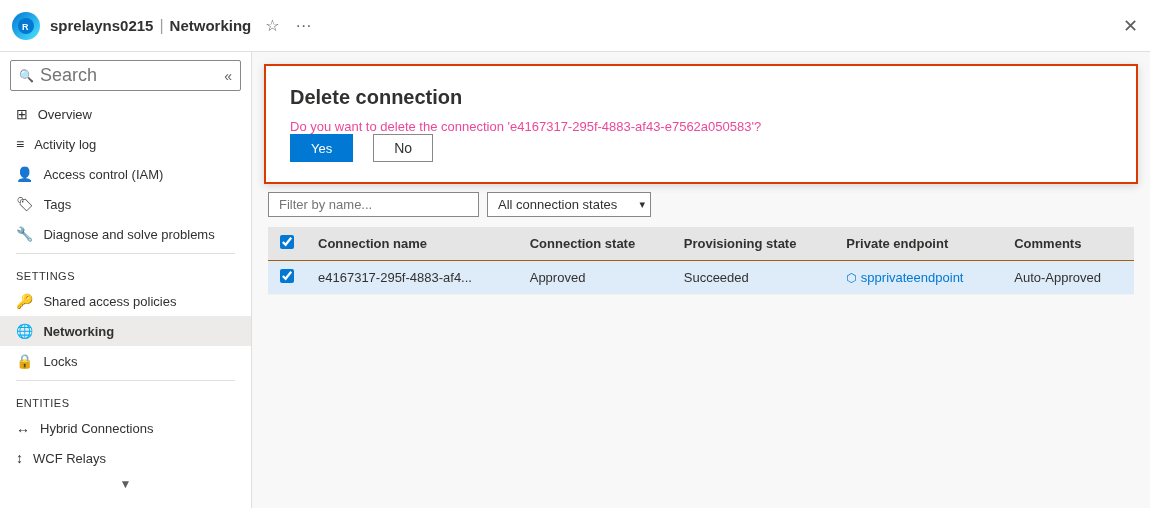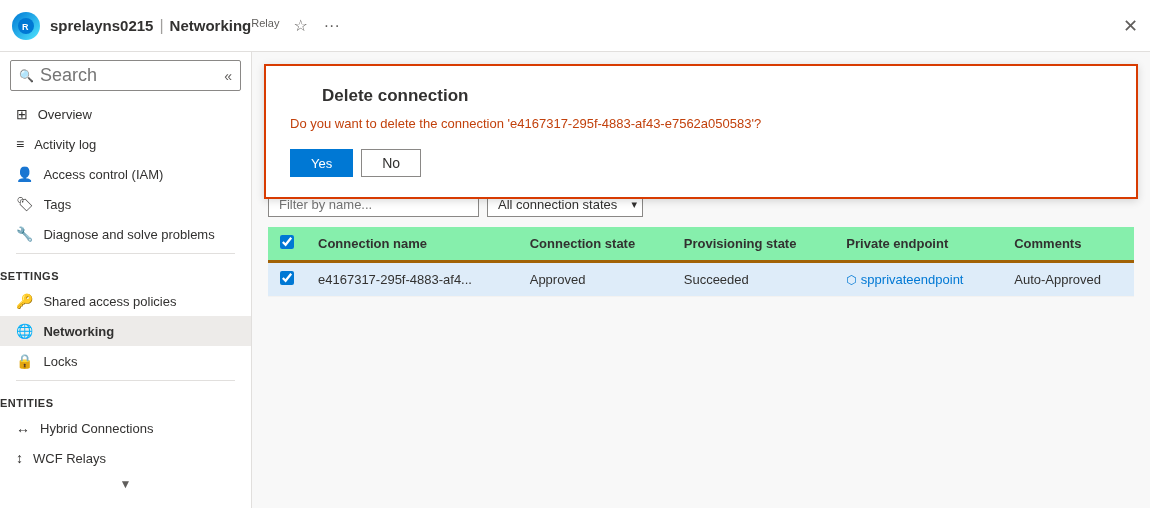--- a/index.html
+++ b/index.html
@@ -45,70 +45,70 @@
     .collapse-btn { margin-left: auto; cursor: pointer; color: #605e5c; font-size: 14px; }
 
     .sidebar-item {
       display: flex; align-items: center; padding: 7px 16px; cursor: pointer;
       color: #323130; font-size: 13px; gap: 10px; white-space: nowrap;
     }
     .sidebar-item.active { background: #edebe9; font-weight: 600; }
     .sidebar-item .item-icon { font-size: 14px; flex-shrink: 0; }
 
     .sidebar-section-label {
-      padding: 12px 16px 4px 0; font-size: 11px; font-weight: 700;
+      padding: 12px 16px 4px 16px; font-size: 11px; font-weight: 400;
       color: #323130; text-transform: uppercase; letter-spacing: 0.5px;
     }
     .sidebar-divider { border: none; border-top: 1px solid #e1dfdd; margin: 4px 16px; }
 
     
     .content { flex: 1; display: flex; flex-direction: column; overflow: hidden; background: #f8f8f8; position: relative; }
 
     
     .dialog-overlay {
       position: absolute; top: 0; left: 0; right: 0; bottom: 0;
       z-index: 10; pointer-events: none;
     }
     .delete-dialog {
       position: absolute; top: 12px; left: 12px; right: 12px;
       background: #fff; border: 2px solid #d83b01; padding: 20px 24px;
       box-shadow: 0 2px 8px rgba(0,0,0,0.15); pointer-events: all; z-index: 20;
     }
-    .dialog-title { font-size: 17px; font-weight: 600; color: #323130; margin-bottom: 10px; margin-left: 32px; }
-    .dialog-message { font-size: 13px; color: #c2410c; margin-bottom: 18px; }
-    .dialog-buttons { display: flex; gap: 8px; }
+    .dialog-title { font-size: 20px; font-weight: 600; color: #323130; margin-bottom: 10px; }
+    .dialog-message { font-size: 13px; color: #ec4899; }
+    .dialog-buttons { display: flex; gap: 20px; }
     .btn-yes {
       background: #0078d4; color: #fff; border: 1px solid #0078d4;
       padding: 5px 20px; font-size: 13px; cursor: pointer; font-weight: 500;
     }
     .btn-no {
       background: #fff; color: #323130; border: 1px solid #8a8886;
       padding: 5px 20px; font-size: 14px; cursor: pointer;
     }
 
     
     .table-area { padding: 140px 16px 0 16px; }
 
     .filter-bar { display: flex; align-items: center; gap: 8px; margin-bottom: 10px; }
     .filter-input {
       border: 1px solid #8a8886; padding: 4px 10px; font-size: 13px;
       width: 211px; outline: none; color: #323130;
     }
     .filter-select {
-      border: 1px solid #8a8886; padding: 4px 24px 4px 10px; font-size: 13px;
+      border: 1px solid #8a8886; padding: 4px 32px 4px 10px; font-size: 13px;
       background: #fff; color: #323130; cursor: pointer; appearance: none;
       position: relative;
     }
     .select-wrap { position: relative; display: flex; align-items: center; }
     .select-wrap::after { content: '▾'; position: absolute; right: 6px; pointer-events: none; font-size: 11px; color: #323130; }
 
     .data-table { width: 100%; border-collapse: collapse; background: #fff; }
     .data-table th {
       text-align: left; padding: 8px 12px; font-size: 13px; font-weight: 600;
-      color: #323130; border-bottom: 3px solid #a16207; background: #86efac;
+      color: #323130; border-bottom: 1px solid #a16207; background: #e5e5e5;
     }
     .data-table td {
       padding: 8px 12px; font-size: 13px; color: #323130; border-bottom: 1px solid #f3f2f1;
     }
     .data-table tr.selected { background: #deecf9; margin-left: 28px; }
     .checkbox { width: 14px; height: 14px; accent-color: #0078d4; cursor: pointer; }
     .checkbox-th { width: 30px; }
 
     .status-approved { color: #323130; }
     .status-succeeded { color: #323130; }
@@ -129,21 +129,20 @@
         <circle cx="9" cy="9" r="8" fill="#0078d4"></circle>
         <text x="5" y="13" fill="white" font-size="9" font-weight="bold">R</text>
       </svg>
     </div>
     <div class="title-bar-relay-wrap">
       <div style="display:flex; align-items:center;">
         <span class="title-bar-text">sprelayns0215</span>
         <span class="title-bar-sep">|</span>
         <span class="title-bar-sub">Networking</span>
       </div>
-      <div style="font-size:11px; color:#605e5c;">Relay</div>
     </div>
     <div class="title-bar-actions">
       <button class="icon-btn">☆</button>
       <button class="icon-btn">···</button>
     </div>
     <button class="title-close">✕</button>
   </div>
 
   <div class="main-layout">
 

